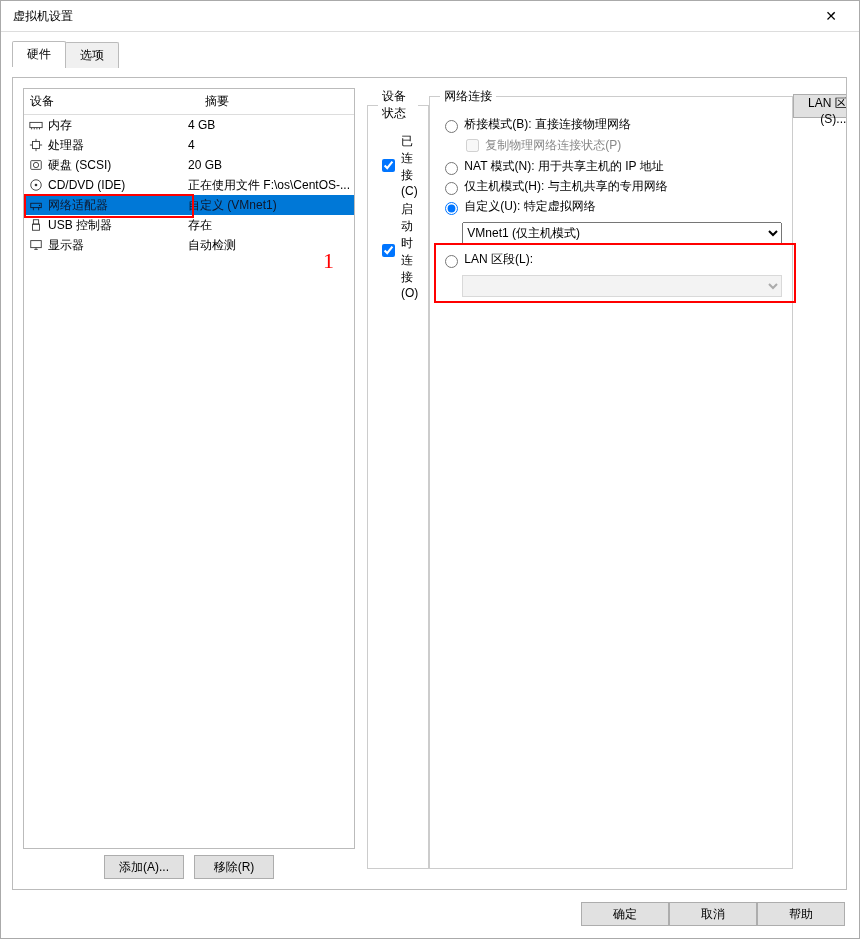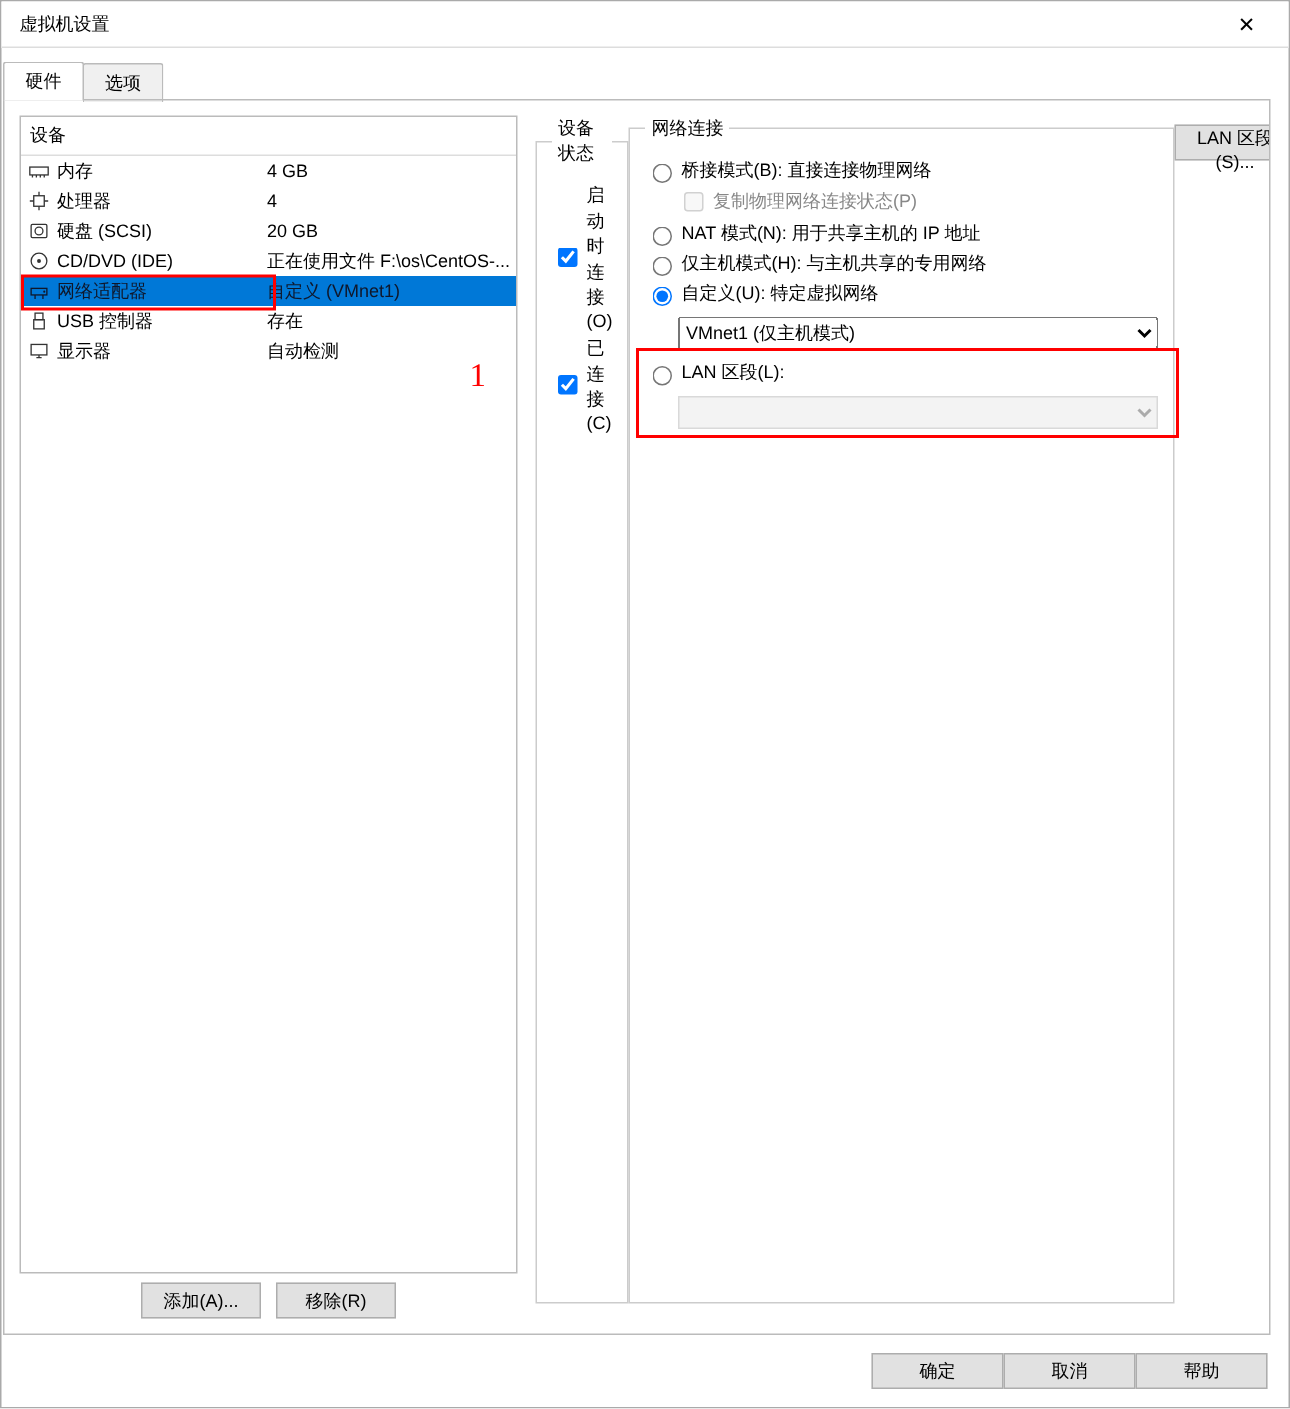--- a/index.html
+++ b/index.html
@@ -34,22 +34,23 @@
   }
   .titlebar .close {
     width: 40px;
     text-align: center;
     font-size: 14px;
   }
   .client {
     flex: 1;
     display: flex;
     flex-direction: column;
-    padding: 8px 12px 0 1px;
-    box-sizing: border-box;
+    padding: 8px 12px 0 11px;
+    box-sizing: border-box;
+    gap: 11px;
   }
   .tabs {
     display: flex;
     align-items: flex-end;
     height: 26px;
   }
   .tab {
     padding: 4px 14px;
     border: 1px solid #bbb;
     border-bottom: none;
@@ -215,20 +216,21 @@
       <div class="tab">硬件</div>
       <div class="tab inactive">选项</div>
     </div>
 
     <div class="tabpage">
 
       <div class="leftcol" style="position:relative;">
         <div class="devbox">
           <div class="devhead">
             <span class="col1">设备</span>
+            <span class="col2">摘要</span>
           </div>
           <div class="devlist" id="devlist">
               <div class="devrow">
                 <span class="c1">
                   <span class="icon">
                     <svg viewBox="0 0 16 16">
                       <rect x="1" y="5" width="14" height="6" fill="none" stroke="#333"></rect>
                       <line x1="3" y1="11" x2="3" y2="13" stroke="#333"></line>
                       <line x1="6" y1="11" x2="6" y2="13" stroke="#333"></line>
                       <line x1="9" y1="11" x2="9" y2="13" stroke="#333"></line>
@@ -328,25 +330,25 @@
           <button class="btn">移除(R)</button>
         </div>
       </div>
 
       <div class="rightcol">
 
         <fieldset class="grp">
           <legend>设备状态</legend>
           <label class="chk">
             <input type="checkbox" checked="" style="">
-            <span>启动时连接(O)</span>
+            <span>已连接(C)</span>
           </label>
           <label class="chk">
             <input type="checkbox" checked="" style="">
-            <span>已连接(C)</span>
+            <span>启动时连接(O)</span>
           </label>
         </fieldset>
 
         <fieldset class="grp" style="position:relative;">
           <legend>网络连接</legend>
 
           <label class="rad">
             <input type="radio" name="netmode" style="">
             <span>桥接模式(B): 直接连接物理网络</span>
           </label>

